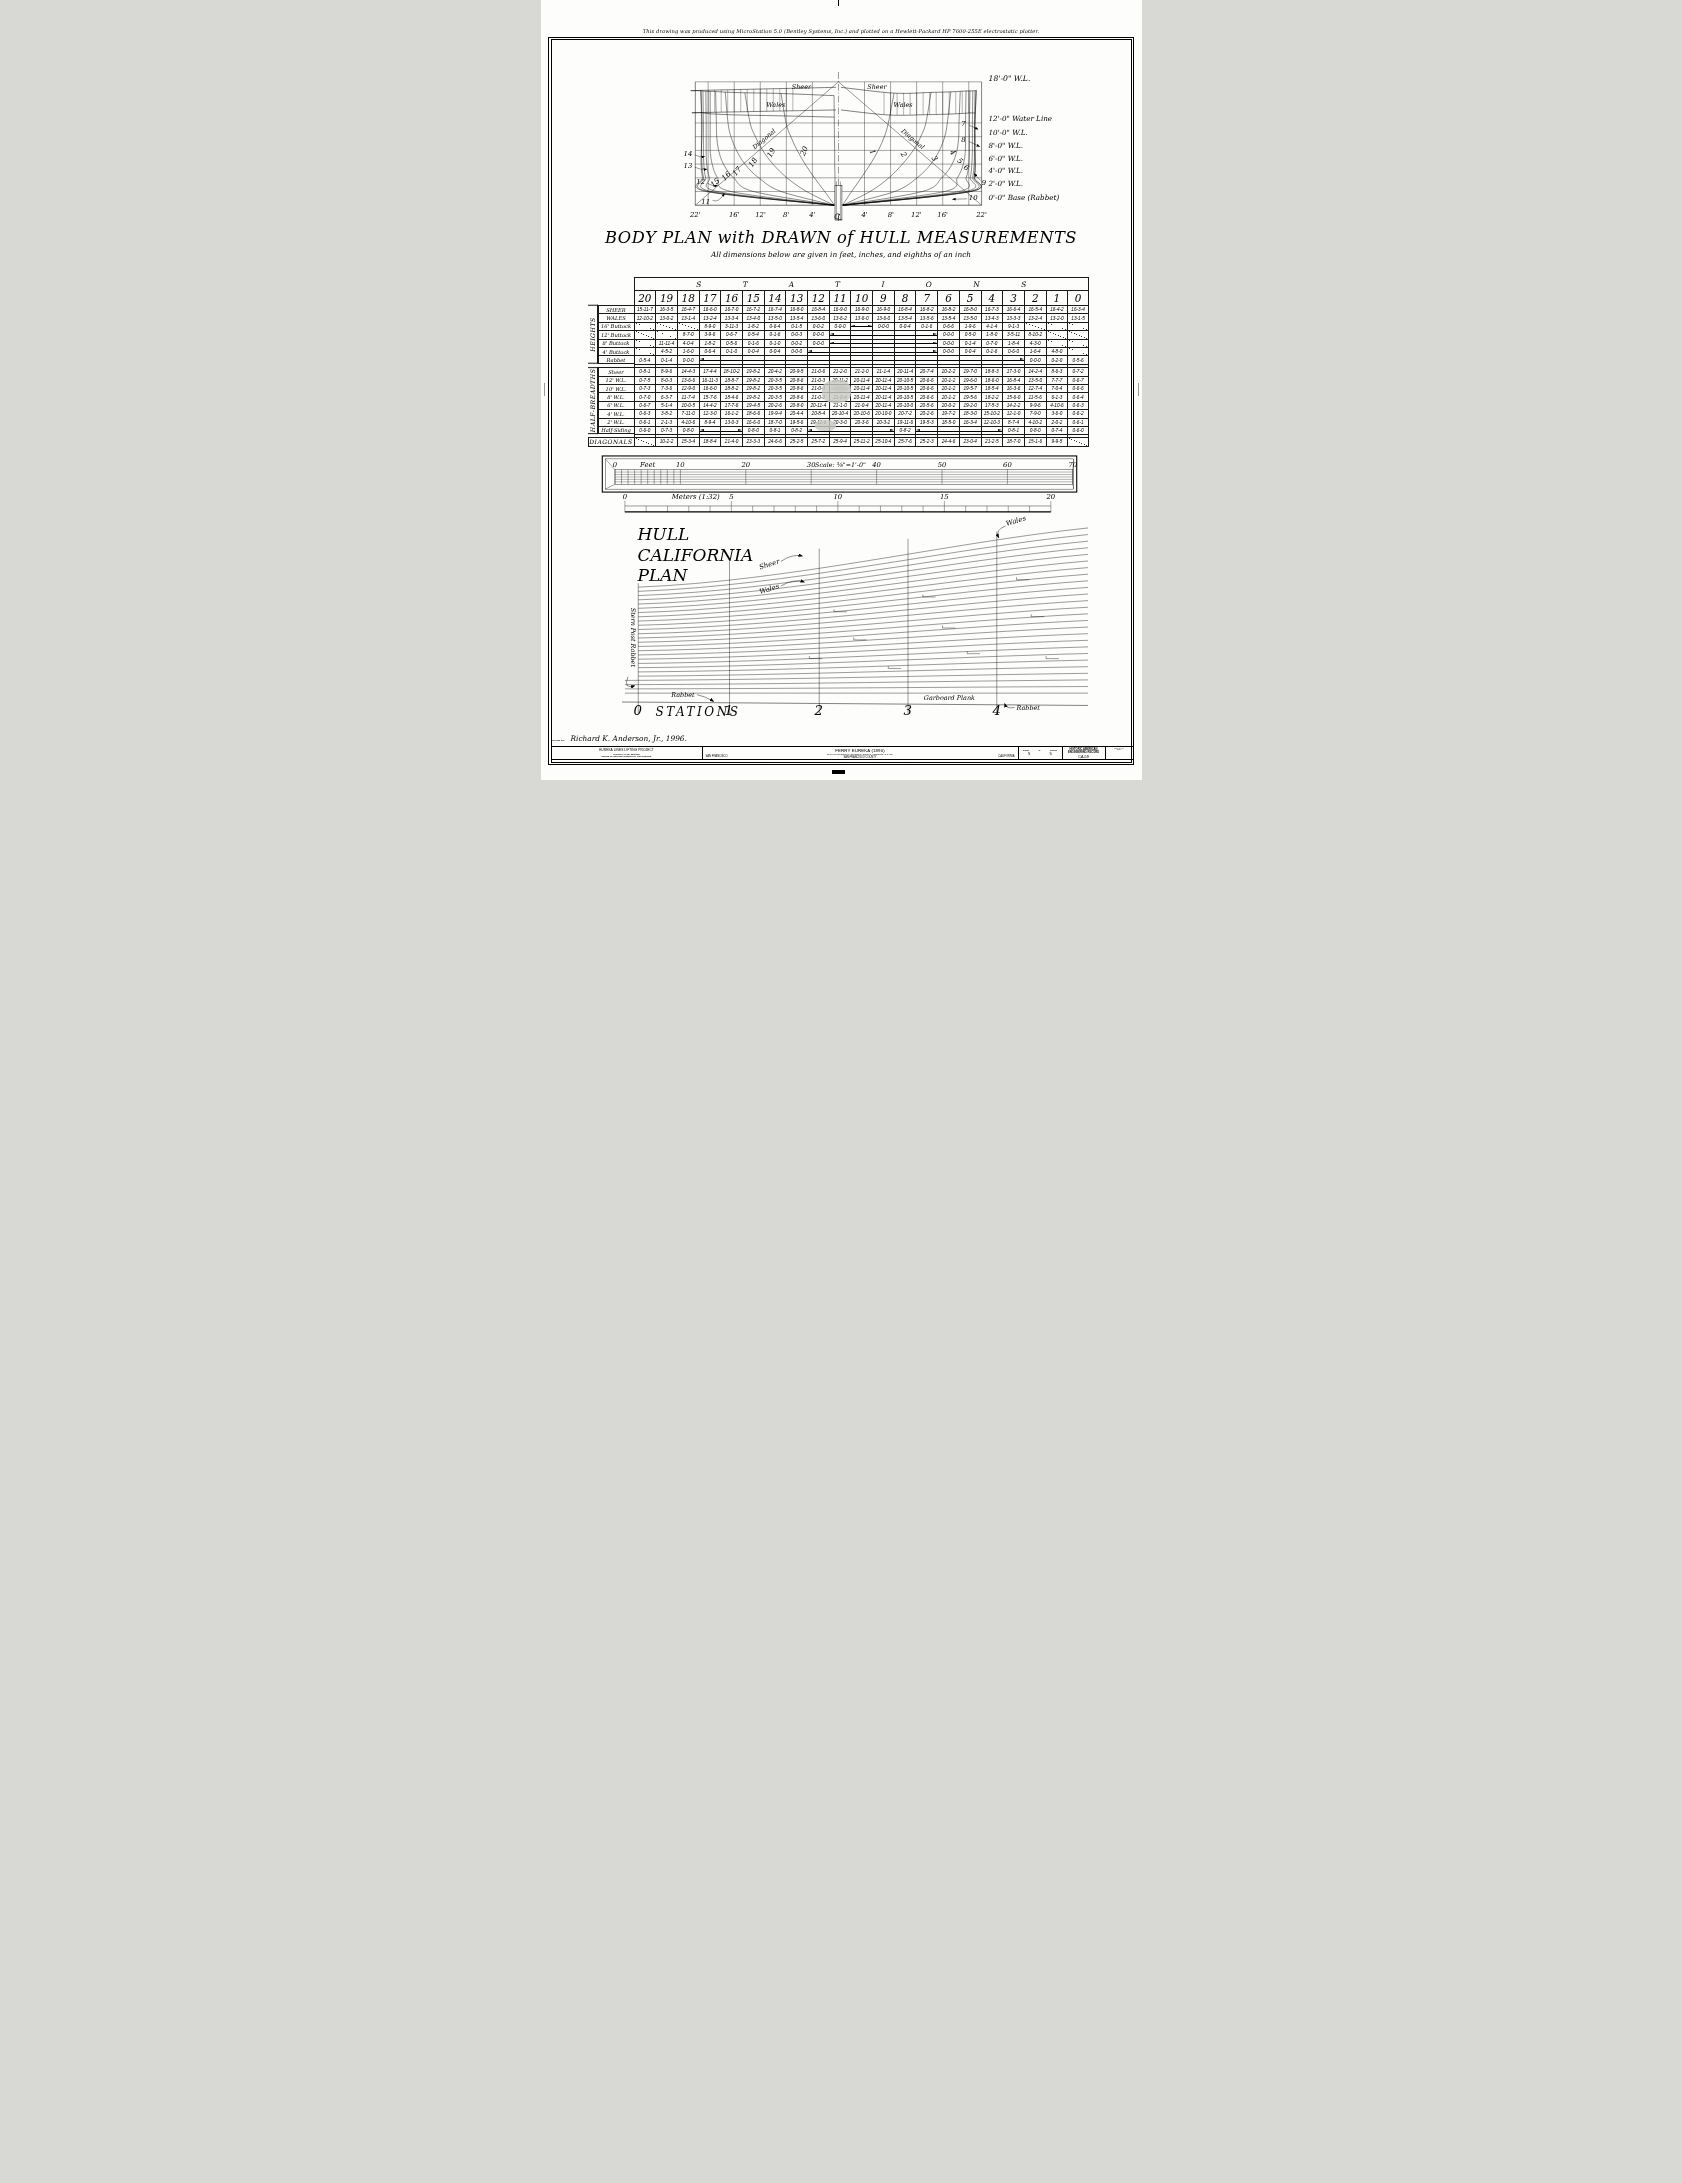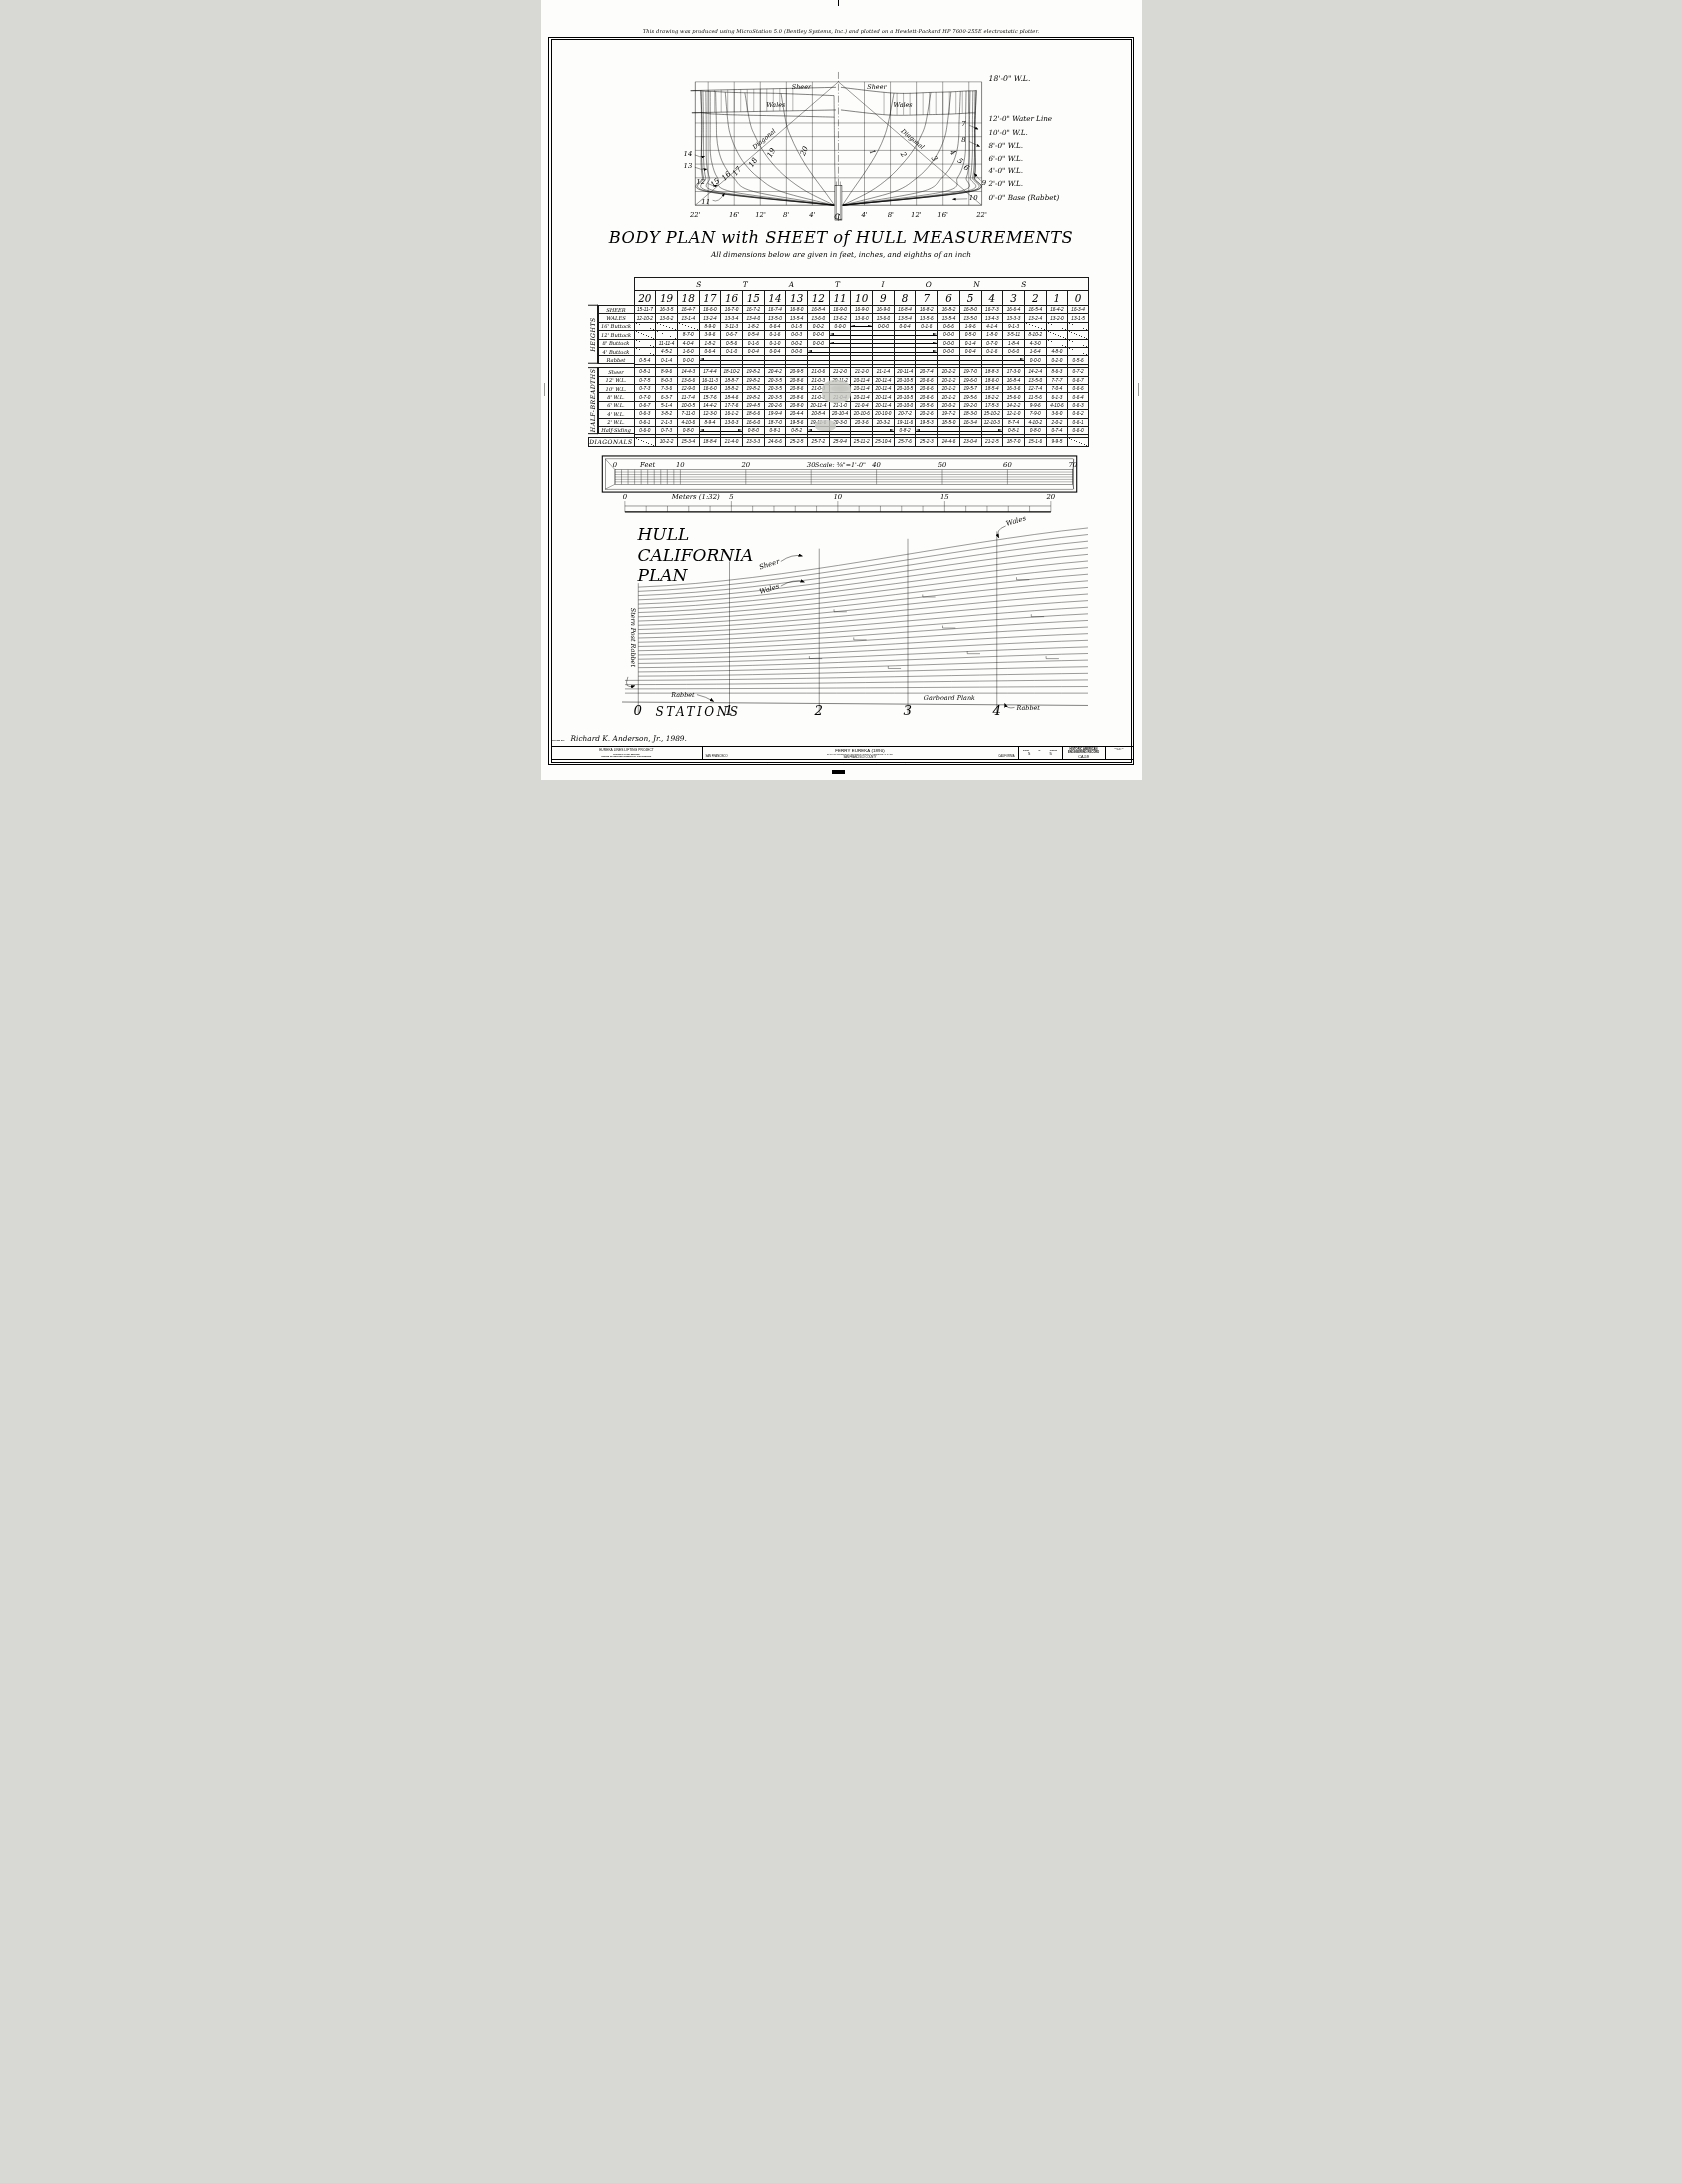--- a/index.html
+++ b/index.html
@@ -224,21 +224,21 @@
       <div class="wl-label" style="top: 74px; font-size: 7.7px;">18'-0" W.L.</div>
       <div class="wl-label" style="top: 114px;">12'-0" Water Line</div>
       <div class="wl-label" style="top: 128px;">10'-0" W.L.</div>
       <div class="wl-label" style="top: 141px;">8'-0" W.L.</div>
       <div class="wl-label" style="top: 154px;">6'-0" W.L.</div>
       <div class="wl-label" style="top: 166px;">4'-0" W.L.</div>
       <div class="wl-label" style="top: 179px;">2'-0" W.L.</div>
       <div class="wl-label" style="top: 193px;">0'-0" Base (Rabbet)</div>
     </div>
 
-  <div class="title-main">BODY PLAN with SHEET of HULL MEASUREMENTS</div>
+  <div class="title-main">BODY PLAN with DRAWN of HULL MEASUREMENTS</div>
   <div class="title-sub">All dimensions below are given in feet, inches, and eighths of an inch</div>
 
   <div id="meas-table" style="grid-template-columns: 10px 36px repeat(21, 21.7px); grid-template-rows: 13px 15px repeat(7, 8.4px) 3.5px repeat(8, 8.4px) 2.5px 10px;">
       <div class="tc stations-title br" style="grid-area: 1 / 3 / auto / span 21;">STATIONS</div>
       <div class="tc stnum" style="grid-area: 2 / 3;">20</div>
       <div class="tc stnum" style="grid-area: 2 / 4;">19</div>
       <div class="tc stnum" style="grid-area: 2 / 5;">18</div>
       <div class="tc stnum" style="grid-area: 2 / 6;">17</div>
       <div class="tc stnum" style="grid-area: 2 / 7;">16</div>
       <div class="tc stnum" style="grid-area: 2 / 8;">15</div>
@@ -832,21 +832,21 @@
   <div id="exp-stations">
       <div class="exp-word" style="left: 93px; top: 703px; font-size: 13.3px;">0</div>
       <div class="exp-word" style="left: 184px; top: 703px; font-size: 13.3px;">1</div>
       <div class="exp-word" style="left: 274px; top: 703px; font-size: 13.3px;">2</div>
       <div class="exp-word" style="left: 363px; top: 703px; font-size: 13.3px;">3</div>
       <div class="exp-word" style="left: 452px; top: 703px; font-size: 13.3px;">4</div>
       <div class="exp-word" style="left: 115px; top: 705px; font-size: 12px; letter-spacing: 2.5px;">STATIONS</div>
     </div>
 
   <div class="drawnby-label">DRAWN BY:</div>
-  <div class="drawnby">Richard K. Anderson, Jr., 1989.</div>
+  <div class="drawnby">Richard K. Anderson, Jr., 1996.</div>
 
   <div class="tstrip">
     <div class="tcell c-proj">
       <div class="l1">EUREKA LINES LIFTING PROJECT</div>
       <div class="l2">NATIONAL PARK SERVICE</div>
       <div class="l3">UNITED STATES DEPARTMENT OF THE INTERIOR</div>
     </div>
     <div class="tcell c-main">
       <div class="l1">FERRY EUREKA (1890)</div>
       <div class="l2">SAN FRANCISCO MARITIME NATIONAL HISTORICAL PARK</div>

